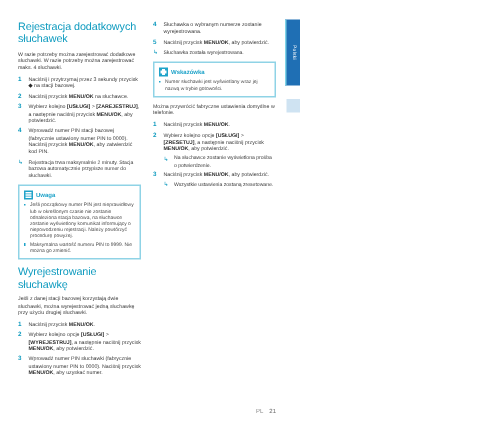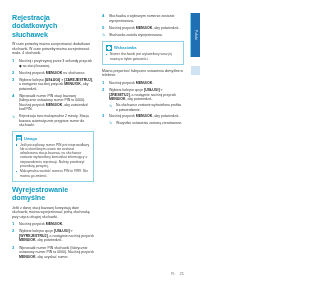--- a/index.html
+++ b/index.html
@@ -43,21 +43,21 @@
     width:172px;
     display:flex;
     gap:8px;
   }
   .col{width:82px;}
   h2.head{
     margin:0 0 3px 0;
     color:#0f9bbf;
     font-size:7.2px;
     line-height:8.4px;
-    font-weight:bold;
+    font-weight:normal;
     letter-spacing:-.05px;
   }
   .intro{
     margin:0 0 3px 0;
     color:#3a3a3a;
     font-size:3.5px;
     line-height:4.6px;
   }
   ol.steps{
     margin:0;padding:0;
@@ -189,21 +189,21 @@
         <div class="notebox-head">
           <span class="note-icon"></span>
           <span class="note-title">Uwaga</span>
         </div>
         <ul class="notes">
           <li>Jeśli początkowy numer PIN jest nieprawidłowy lub w określonym czasie nie zostanie odnaleziona stacja bazowa, na słuchawce zostanie wyświetlony komunikat informujący o niepowodzeniu rejestracji. Należy powtórzyć procedurę powyżej.</li>
           <li>Maksymalna wartość numeru PIN to 9999. Nie można go zmienić.</li>
         </ul>
       </div>
 
-      <h2 class="head">Wyrejestrowanie domyślne</h2>
+      <h2 class="head">Wyrejestrowanie słuchawkę</h2>
       <p class="intro">Jeśli z danej stacji bazowej korzystają dwie słuchawki, można wyrejestrować jedną słuchawkę przy użyciu drugiej słuchawki.</p>
 
       <ol class="steps">
         <li>Naciśnij przycisk <b>MENU/OK</b>.</li>
         <li>Wybierz kolejno opcje <b>[USŁUGI]</b> &gt; <b>[WYREJESTRUJ]</b>, a następnie naciśnij przycisk <b>MENU/OK</b>, aby potwierdzić.</li>
         <li>Wprowadź numer PIN słuchawki (fabrycznie ustawiony numer PIN to 0000). Naciśnij przycisk <b>MENU/OK</b>, aby uzyskać numer.</li>
       </ol>
 
     </div>
 

